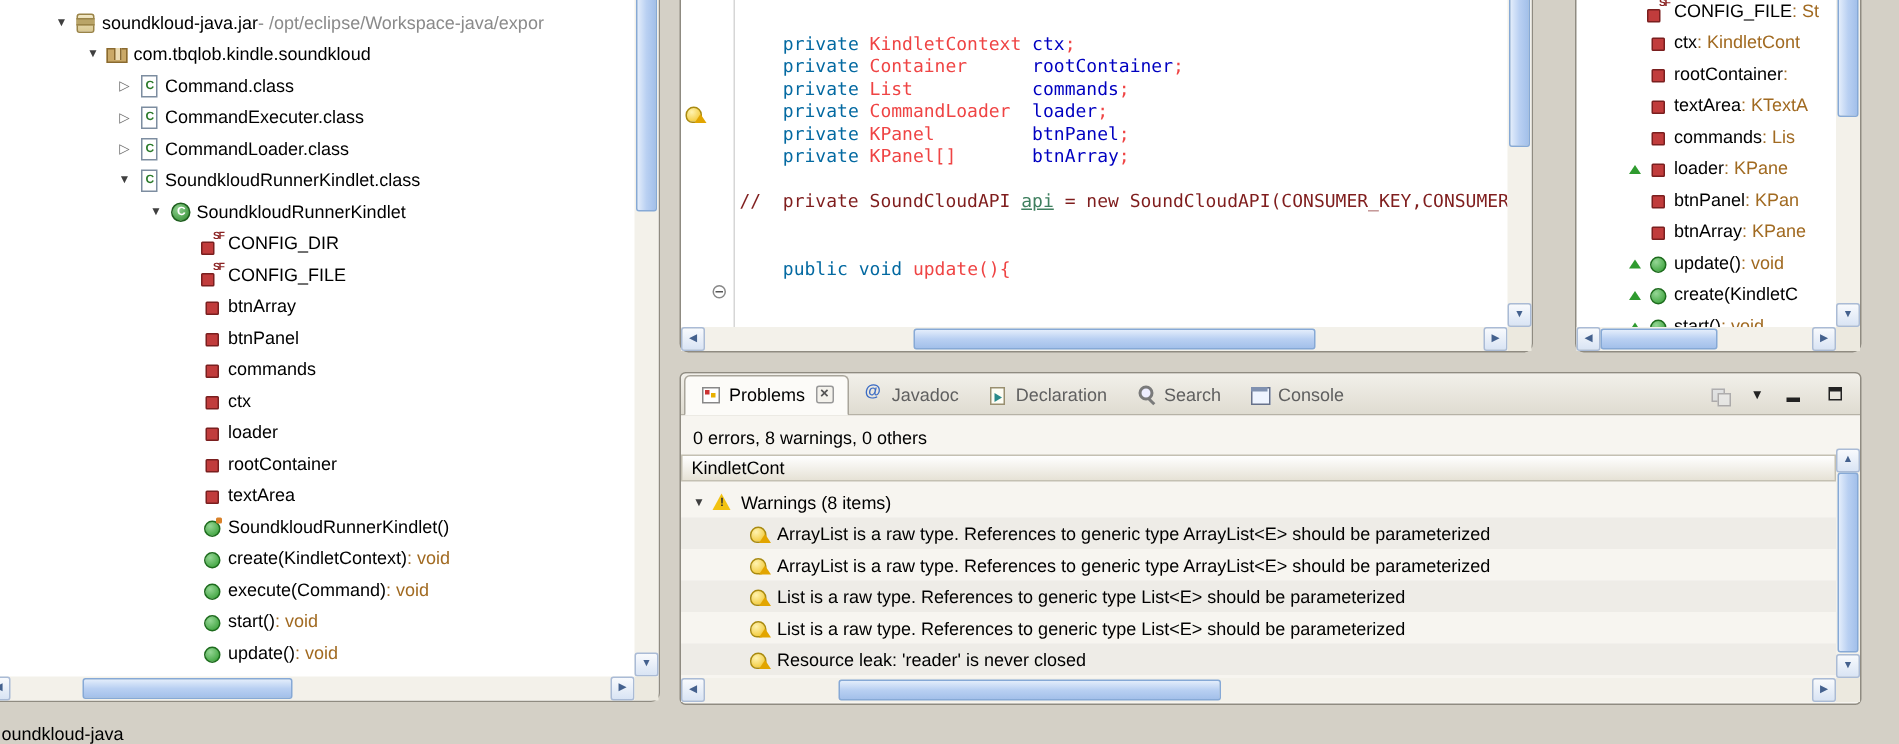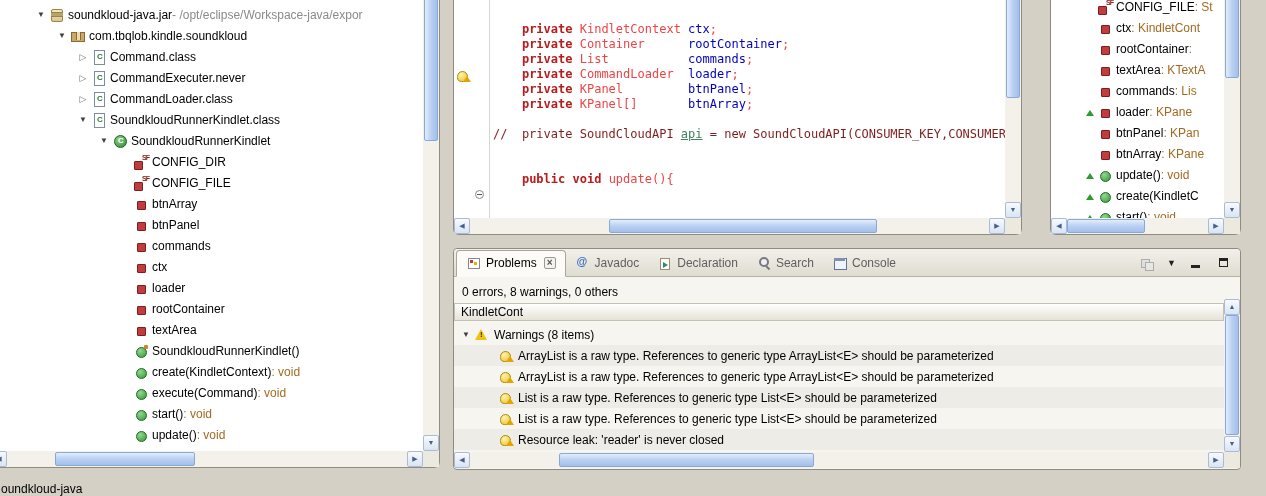--- a/index.html
+++ b/index.html
@@ -60,21 +60,21 @@
   .vmenu{font-size:9px;color:#222;cursor:default}
   .ic-min::before{content:"";position:absolute;left:3px;top:10px;width:9px;height:3px;background:#222}
   .ic-max::before{content:"";position:absolute;left:3px;top:3px;width:9px;height:9px;border:1px solid #222;border-top:3px solid #222;box-sizing:border-box}
 
   
   #ruler{position:absolute;left:0;top:0;width:18px;bottom:16px;background:#fff;border-right:1px solid #ececec}
   #fold{position:absolute;left:18px;top:0;width:17px;bottom:16px;background:#fff;border-right:1px solid #d6d6d6}
   #code{position:absolute;left:37px;top:0;right:16px;bottom:16px;overflow:hidden;padding:29px 0 0 2px;
         font-family:"DejaVu Sans Mono",monospace;font-size:12px;line-height:15px}
   .cline{height:15px;white-space:pre}
-  .tok-kw{color:#b91c1c;font-weight:bold}
+  .tok-kw{color:#0369a1;font-weight:normal}
   .tok-pl{color:#ef4444}
   .tok-fld{color:#0000c0}
   .tok-cm{color:#7f1d1d}
   .tok-cmu{color:#3f7f5f;text-decoration:underline}
   .fold-minus{position:absolute;left:3px;width:9px;height:9px;border:1px solid #888;border-radius:50%;background:#fff;box-sizing:border-box}
   .fold-minus::before{content:"";position:absolute;left:1px;top:3px;width:5px;height:1px;background:#555}
 
   
   #orows{position:absolute;left:0;top:3px;right:16px;bottom:0;overflow:hidden}
   .orow{display:flex;align-items:center;height:21px;padding-left:30px;white-space:nowrap}
@@ -129,21 +129,21 @@
         <span class="tlabel">com.tbqlob.kindle.soundkloud</span>
       </div>
       <div class="trow" style="padding-left: 84px;">
         <span class="tarrow col">▷</span>
         <span class="ic ic-classfile"></span>
         <span class="tlabel">Command.class</span>
       </div>
       <div class="trow" style="padding-left: 84px;">
         <span class="tarrow col">▷</span>
         <span class="ic ic-classfile"></span>
-        <span class="tlabel">CommandExecuter.never</span>
+        <span class="tlabel">CommandExecuter.class</span>
       </div>
       <div class="trow" style="padding-left: 84px;">
         <span class="tarrow col">▷</span>
         <span class="ic ic-classfile"></span>
         <span class="tlabel">CommandLoader.class</span>
       </div>
       <div class="trow" style="padding-left: 84px;">
         <span class="tarrow">▼</span>
         <span class="ic ic-classfile"></span>
         <span class="tlabel">SoundkloudRunnerKindlet.class</span>

